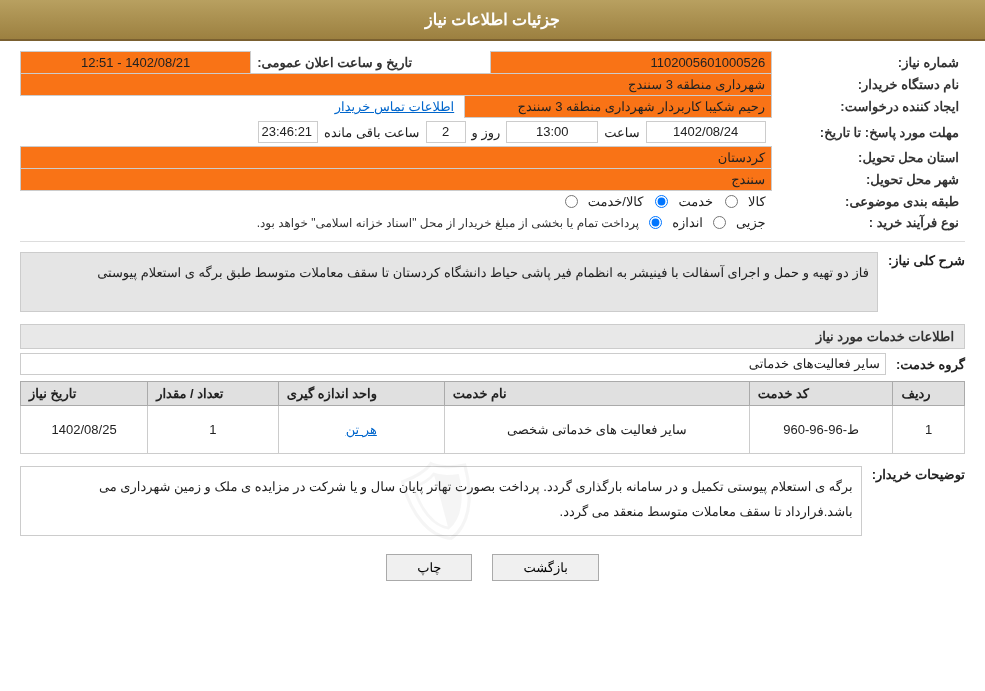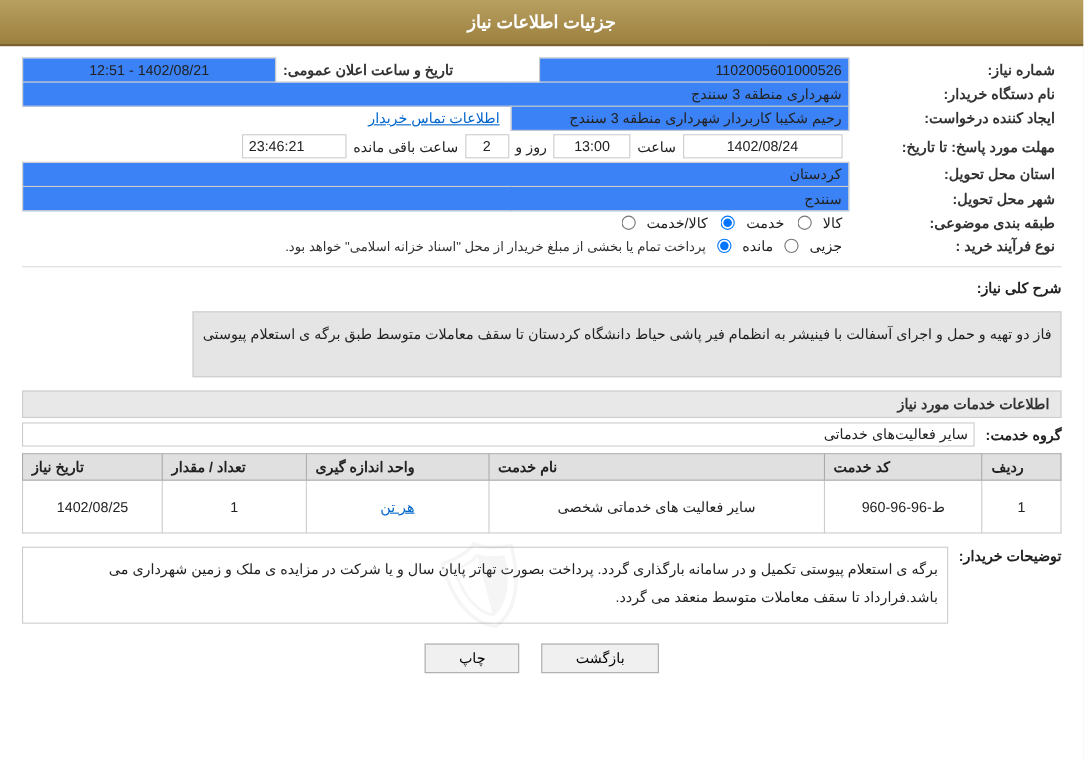--- a/index.html
+++ b/index.html
@@ -39,21 +39,21 @@
     }
     .label-cell {
       color: #333;
       font-weight: bold;
       text-align: right;
       white-space: nowrap;
       width: 130px;
     }
     .value-cell {
       border: 1px solid #ccc;
-      background: #3b82f6;
+      background: #f97316;
       padding: 3px 6px;
       min-height: 22px;
     }
     .link-blue {
       color: #0066cc;
       cursor: pointer;
       text-decoration: underline;
     }
     .section-title {
       background: #e8e8e8;
@@ -189,27 +189,27 @@
         <td class="value-cell" colspan="2">رحیم شکیبا کاربردار شهرداری منطقه 3 سنندج</td>
         <td colspan="2" style="text-align:right; padding-right:10px;">
           <span class="link-blue">اطلاعات تماس خریدار</span>
         </td>
       </tr>
 
       <tr>
         <td class="label-cell">مهلت مورد پاسخ: تا تاریخ:</td>
         <td colspan="4">
           <div class="datetime-row">
-            <span class="input-box" style="width:145px; text-align:center;">1402/08/24</span>
+            <span class="input-box" style="width:120px; text-align:center;">1402/08/24</span>
             <span>ساعت</span>
-            <span class="input-box" style="width:70px; text-align:center;">13:00</span>
+            <span class="input-box" style="width:92px; text-align:center;">13:00</span>
             <span>روز و</span>
             <span class="input-box" style="width:40px; text-align:center;">2</span>
             <span>ساعت باقی مانده</span>
-            <span class="input-box" style="width:95px; text-align:left;">23:46:21</span>
+            <span class="input-box" style="width:60px; text-align:right;">23:46:21</span>
           </div>
         </td>
       </tr>
 
       <tr>
         <td class="label-cell">استان محل تحویل:</td>
         <td class="value-cell" colspan="4">کردستان</td>
       </tr>
 
       <tr>
@@ -239,33 +239,33 @@
 
       <tr>
         <td class="label-cell">نوع فرآیند خرید :</td>
         <td colspan="4">
           <div style="display:flex; align-items:center; gap:10px; direction:rtl;">
             <div class="radio-item">
               <span>جزیی</span>
               <input type="radio" name="process" style="">
             </div>
             <div class="radio-item">
-              <span>مانده</span>
+              <span>اندازه</span>
               <input type="radio" name="process" checked="" style="">
             </div>
             <span style="color:#333; font-size:12px;">پرداخت تمام یا بخشی از مبلغ خریدار از محل "اسناد خزانه اسلامی" خواهد بود.</span>
           </div>
         </td>
       </tr>
     </tbody>
       </table>
 
     <hr class="separator-line">
 
-    <div style="display:flex; align-items:flex-start; gap:10px; margin-bottom:8px;flex-direction:column;">
+    <div style="display:flex; align-items:flex-start; gap:10px; margin-bottom:8px;">
       <div style="font-weight:bold; white-space:nowrap; margin-top:5px;">شرح کلی نیاز:</div>
       <div class="description-box" style="flex:1;">فاز دو تهیه و حمل و اجرای آسفالت با فینیشر به انظمام فیر پاشی حیاط دانشگاه کردستان تا سقف معاملات متوسط طبق برگه ی استعلام پیوستی</div>
     </div>
 
     <div class="section-title">اطلاعات خدمات مورد نیاز</div>
 
     <div style="display:flex; align-items:center; gap:10px; margin-bottom:6px;">
       <span style="font-weight:bold;">گروه خدمت:</span>
       <span class="input-box" style="flex:1;">سایر فعالیت‌های خدماتی</span>
     </div>

